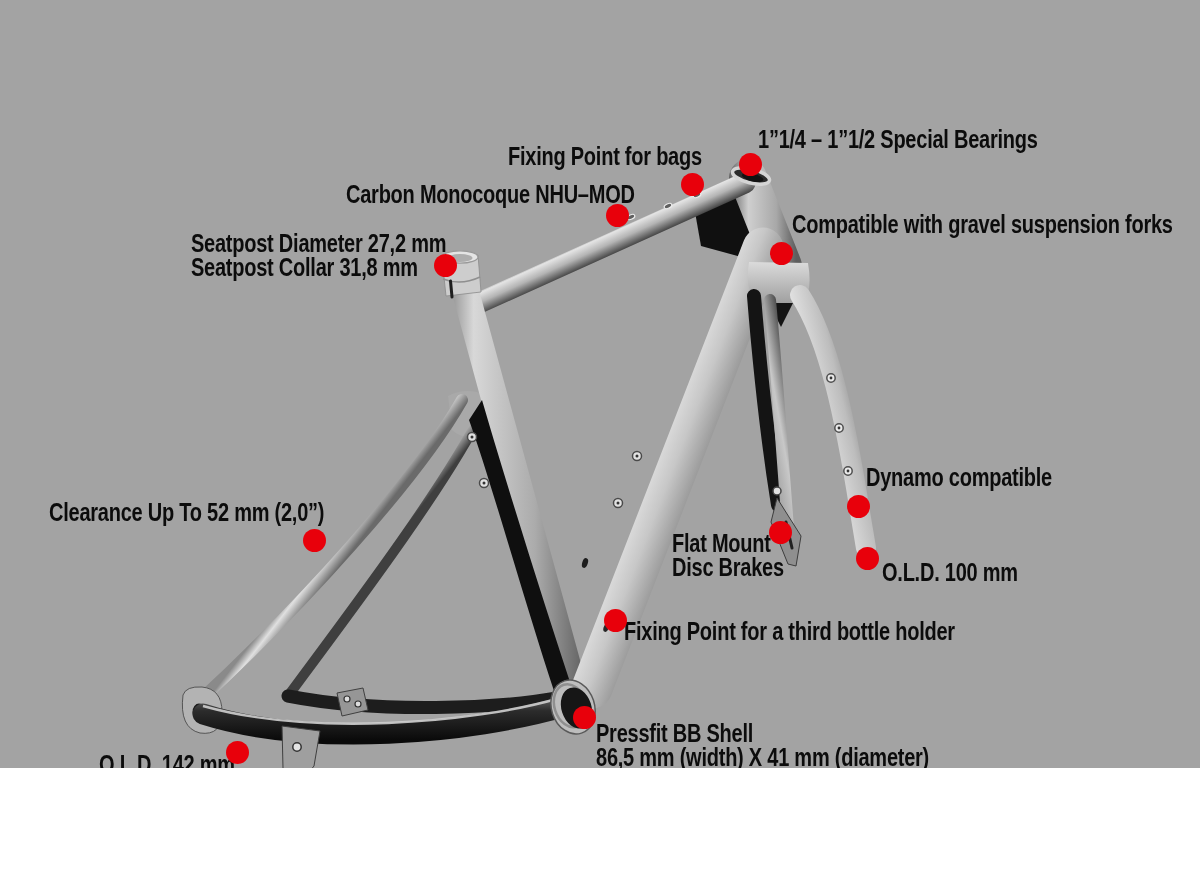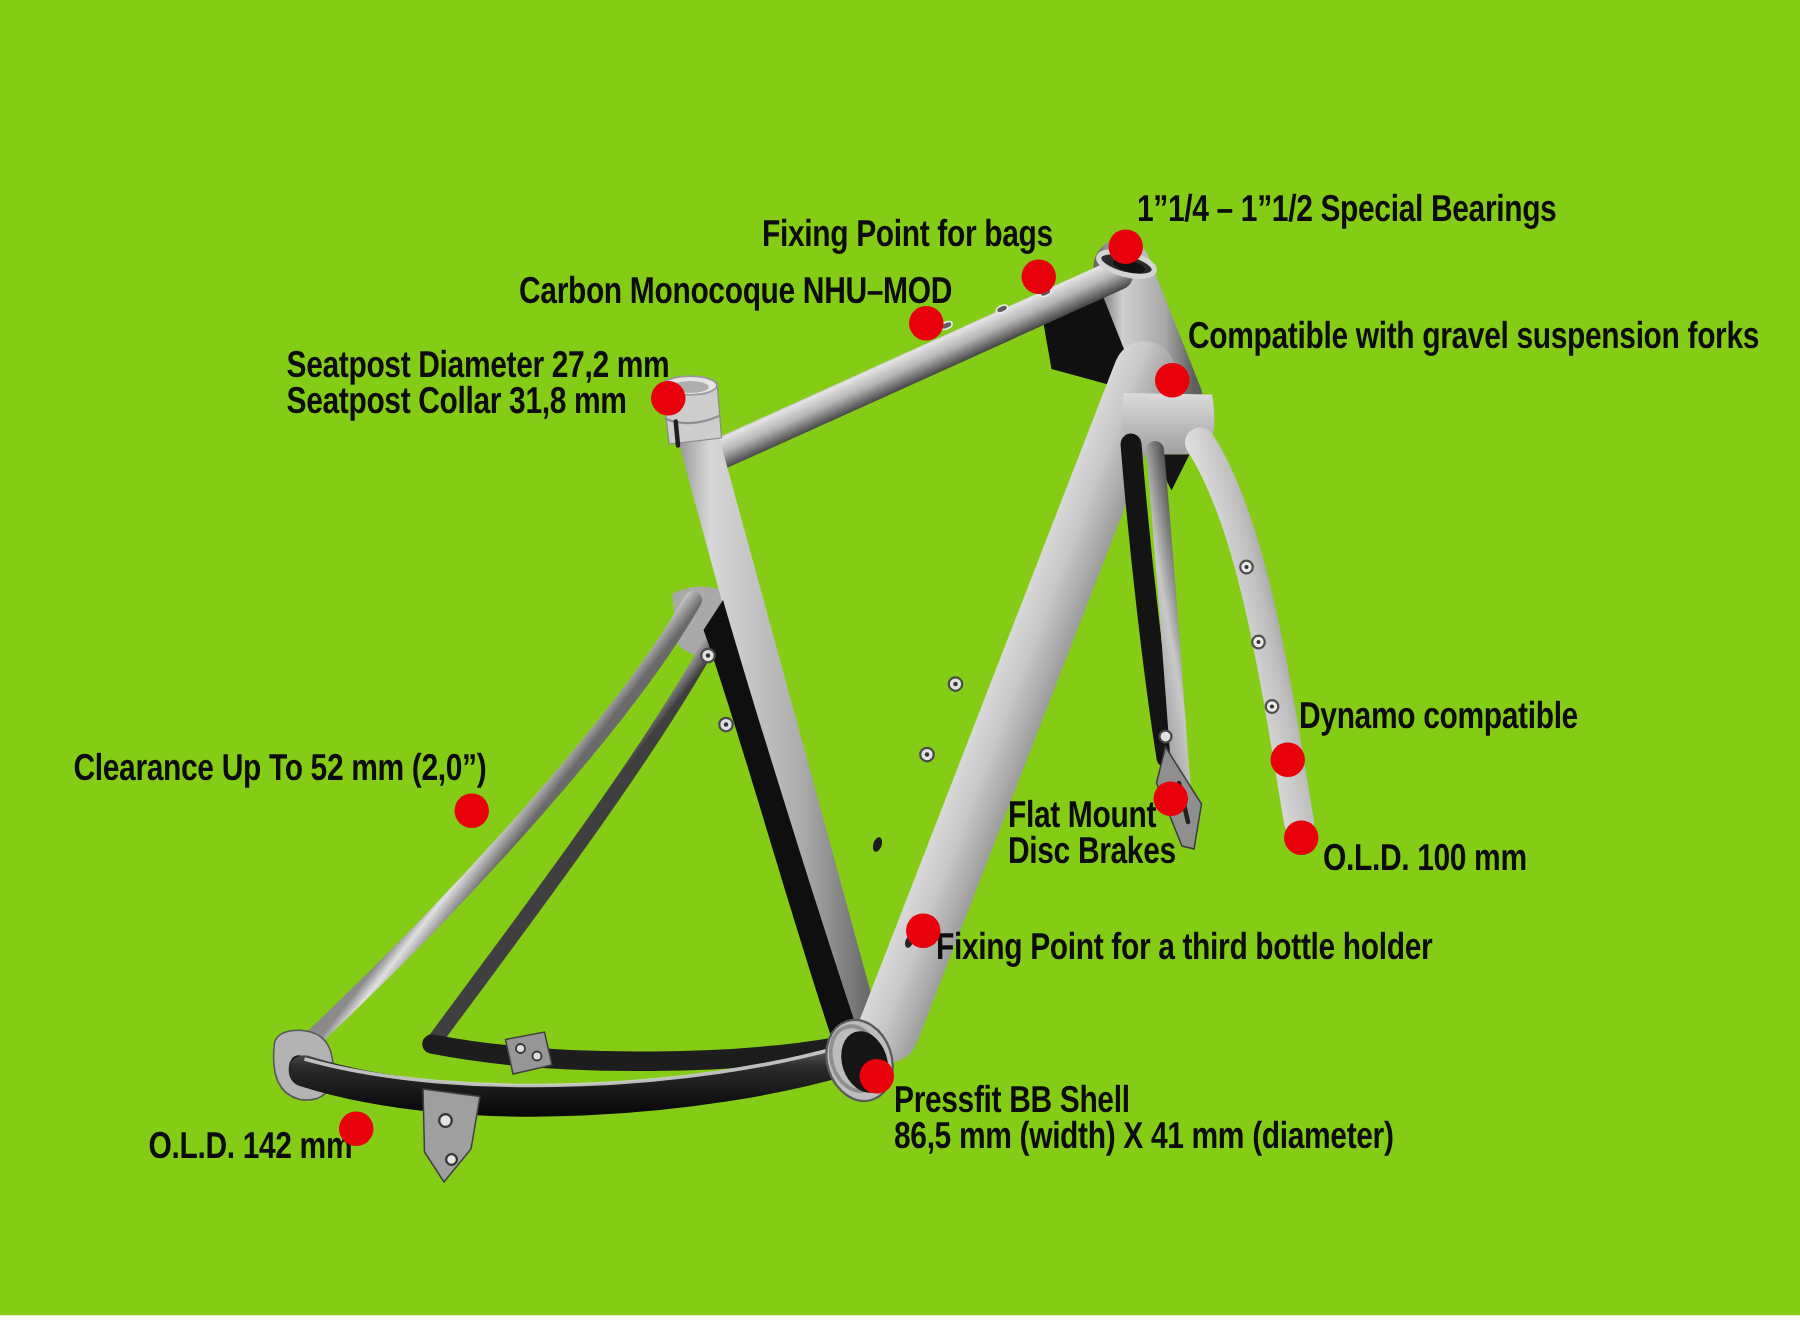--- a/index.html
+++ b/index.html
@@ -1,18 +1,18 @@
 <!DOCTYPE html>
 <html><head>
 <meta charset="utf-8">
 <style>
   * { margin:0; padding:0; box-sizing:border-box; }
   html,body { background:#ffffff; }
   .stage {
-    position:relative; width:1200px; height:877px; background:#84cc16;
+    position:relative; width:1200px; height:768px; background:#a3a3a3;
     overflow:hidden; font-family:"Liberation Sans", sans-serif;
   }
   .frame-svg { position:absolute; left:0; top:0; }
   .label {
     position:absolute;
     font-family:"Liberation Sans", sans-serif;
     font-weight:700; font-size:25px; line-height:24px;
     color:#0c0c0c; white-space:nowrap;
     transform:scaleX(0.8); transform-origin:0 0;
     letter-spacing:-0.3px;

